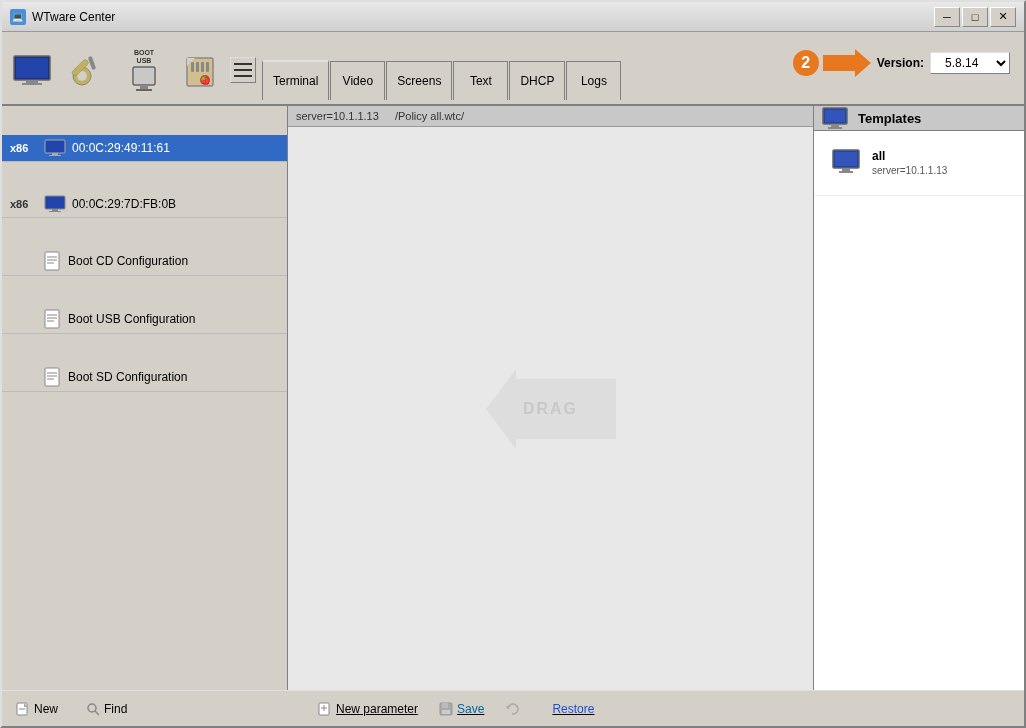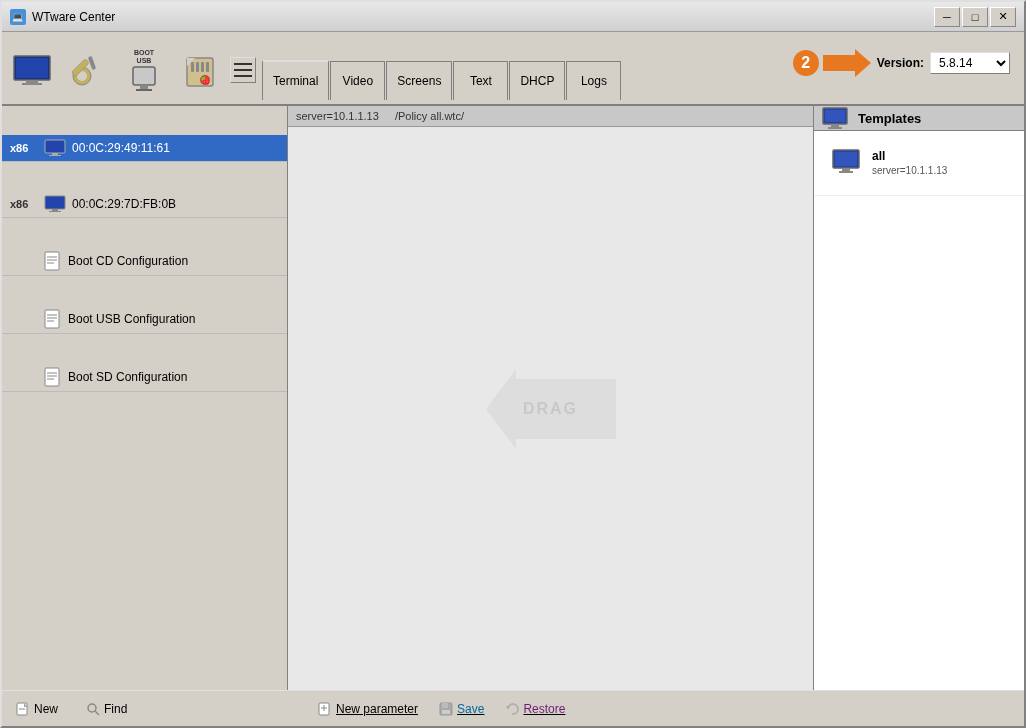--- a/index.html
+++ b/index.html
@@ -103,21 +103,21 @@
       display: block;
       height: 2px;
       background: #333;
     }
     .version-select {
       height: 22px;
       background: white;
       border: 1px solid #808080;
       border-top-color: #dfdfdf;
       border-left-color: #dfdfdf;
-      padding: 0 4px;
+      padding: 0 10px;
       font-size: 12px;
       min-width: 80px;
     }
 
     
     .content-area {
       display: flex;
       flex: 1;
       overflow: hidden;
     }
@@ -591,18 +591,18 @@
           <rect x="3" y="1" width="6" height="5" fill="#bbb"></rect>
           <rect x="3" y="8" width="8" height="4" fill="#ccc"></rect>
         </svg>
         <span style="color:#0369a1;">Save</span>
       </div>
       <div class="status-action-btn disabled">
         <svg width="14" height="14" viewBox="0 0 14 14">
           <path d="M3,7 A5,5 0 1,1 7,12" fill="none" stroke="#aaa" stroke-width="1.5"></path>
           <polygon points="1,4 5,4 3,7" fill="#aaa"></polygon>
         </svg>
-        <span style="color:#701a75;">Restore</span>
+        <span style="color:#1d4ed8;margin-left:29px;">Restore</span>
       </div>
     </div>
   </div>
 
 </div>
 
 </body></html>

